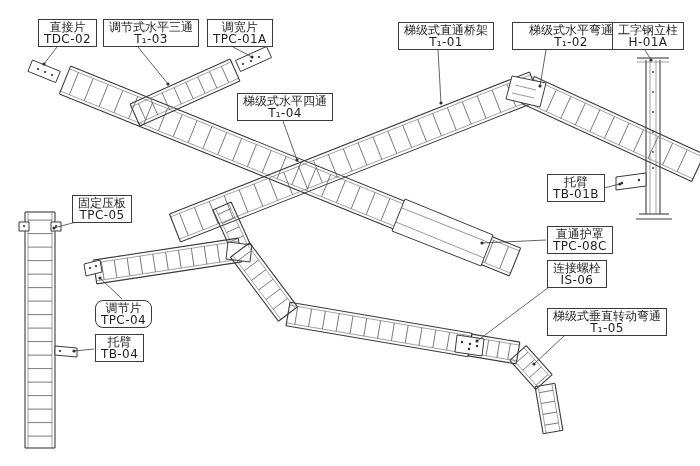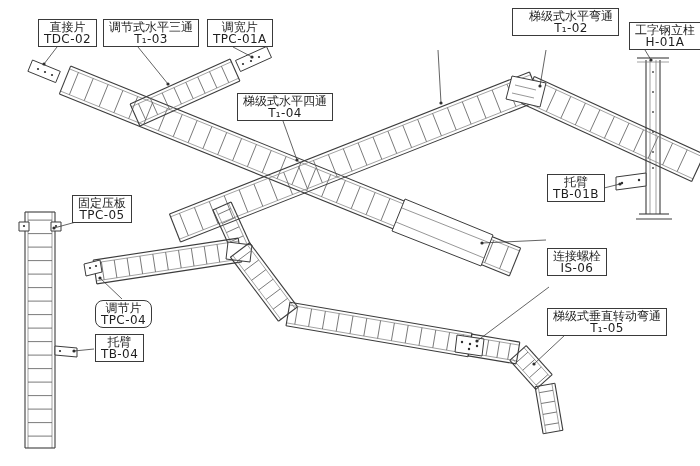--- a/index.html
+++ b/index.html
@@ -316,37 +316,45 @@
     <div class="lcode">TDC-02</div>
   </div>
   <div class="label" style="left:103px;top:19px;">
     <div class="lname">调节式水平三通</div>
     <div class="lcode">T₁-03</div>
   </div>
   <div class="label" style="left:207px;top:19px;">
     <div class="lname">调宽片</div>
     <div class="lcode">TPC-01A</div>
   </div>
-  <div class="label" style="left:512px;top:8px;padding-left:16px;">
+  <div class="label" style="left:398px;top:22px;">
+    <div class="lname">梯级式直通桥架</div>
+    <div class="lcode">T₁-01</div>
+  </div>
+  <div class="label" style="left:512px;top:22px;padding-left:16px;">
     <div class="lname">梯级式水平弯通</div>
     <div class="lcode">T₁-02</div>
   </div>
-  <div class="label" style="left:612px;top:22px;margin-left:17px;">
+  <div class="label" style="left:612px;top:22px;">
     <div class="lname">工字钢立柱</div>
     <div class="lcode">H-01A</div>
   </div>
   <div class="label" style="left:237px;top:93px;">
     <div class="lname">梯级式水平四通</div>
     <div class="lcode">T₁-04</div>
   </div>
   <div class="label" style="left:547px;top:174px;">
     <div class="lname">托臂</div>
     <div class="lcode">TB-01B</div>
   </div>
-  <div class="label" style="left:547px;top:248px;">
+  <div class="label" style="left:547px;top:226px;">
+    <div class="lname">直通护罩</div>
+    <div class="lcode">TPC-08C</div>
+  </div>
+  <div class="label" style="left:547px;top:260px;">
     <div class="lname">连接螺栓</div>
     <div class="lcode">IS-06</div>
   </div>
   <div class="label" style="left:547px;top:308px;">
     <div class="lname">梯级式垂直转动弯通</div>
     <div class="lcode">T₁-05</div>
   </div>
   <div class="label" style="left:72px;top:195px;">
     <div class="lname">固定压板</div>
     <div class="lcode">TPC-05</div>

